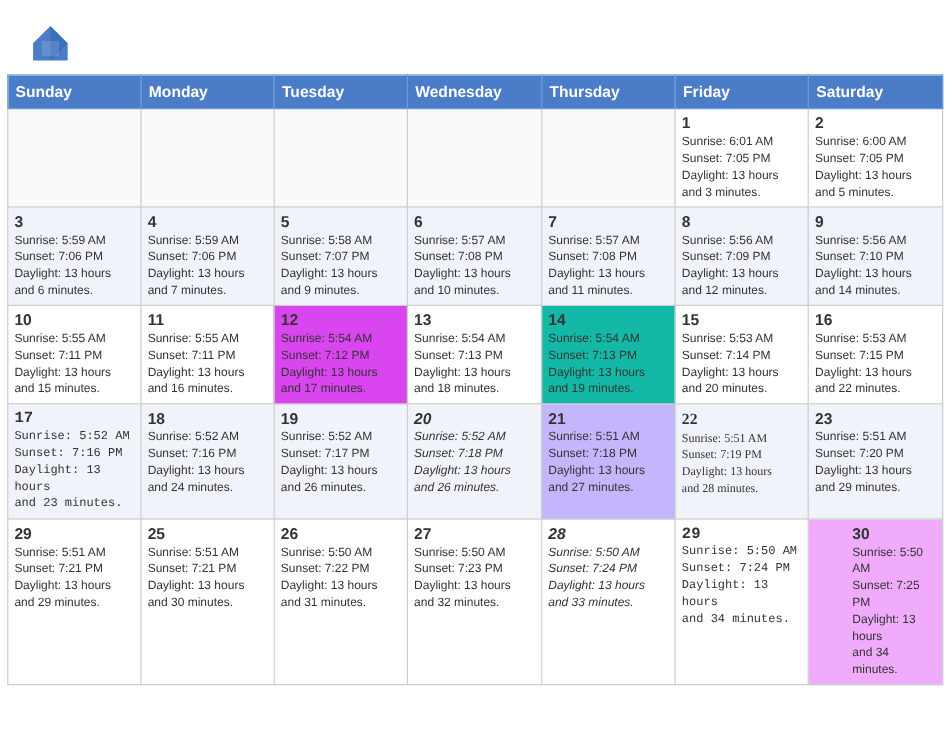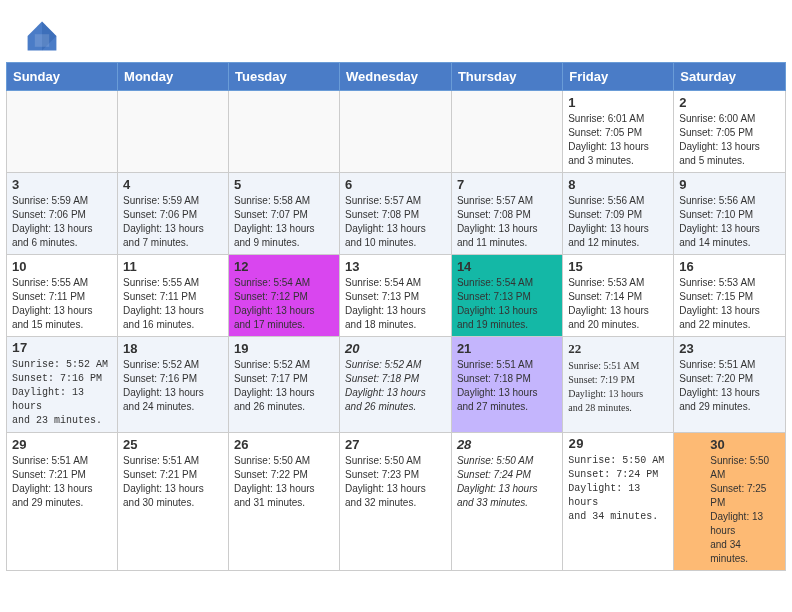--- a/index.html
+++ b/index.html
@@ -259,20 +259,20 @@
             <div class="day-info">Sunrise: 5:50 AM<br>Sunset: 7:23 PM<br>Daylight: 13 hours<br>and 32 minutes.</div>
           </td>
           <td style="background: rgb(255, 255, 255); font-style: italic;">
             <span class="day-num">28</span>
             <div class="day-info">Sunrise: 5:50 AM<br>Sunset: 7:24 PM<br>Daylight: 13 hours<br>and 33 minutes.</div>
           </td>
           <td style="background: rgb(255, 255, 255); font-family: Liberation Mono, monospace;">
             <span class="day-num">29</span>
             <div class="day-info">Sunrise: 5:50 AM<br>Sunset: 7:24 PM<br>Daylight: 13 hours<br>and 34 minutes.</div>
           </td>
-          <td style="background: #fdba74; padding-left: 36px;">
+          <td style="background: #f0abfc; padding-left: 36px;">
             <span class="day-num">30</span>
             <div class="day-info">Sunrise: 5:50 AM<br>Sunset: 7:25 PM<br>Daylight: 13 hours<br>and 34 minutes.</div>
           </td>
         </tr>
       </tbody>
   </table>
 </div>
 
 </body></html>

